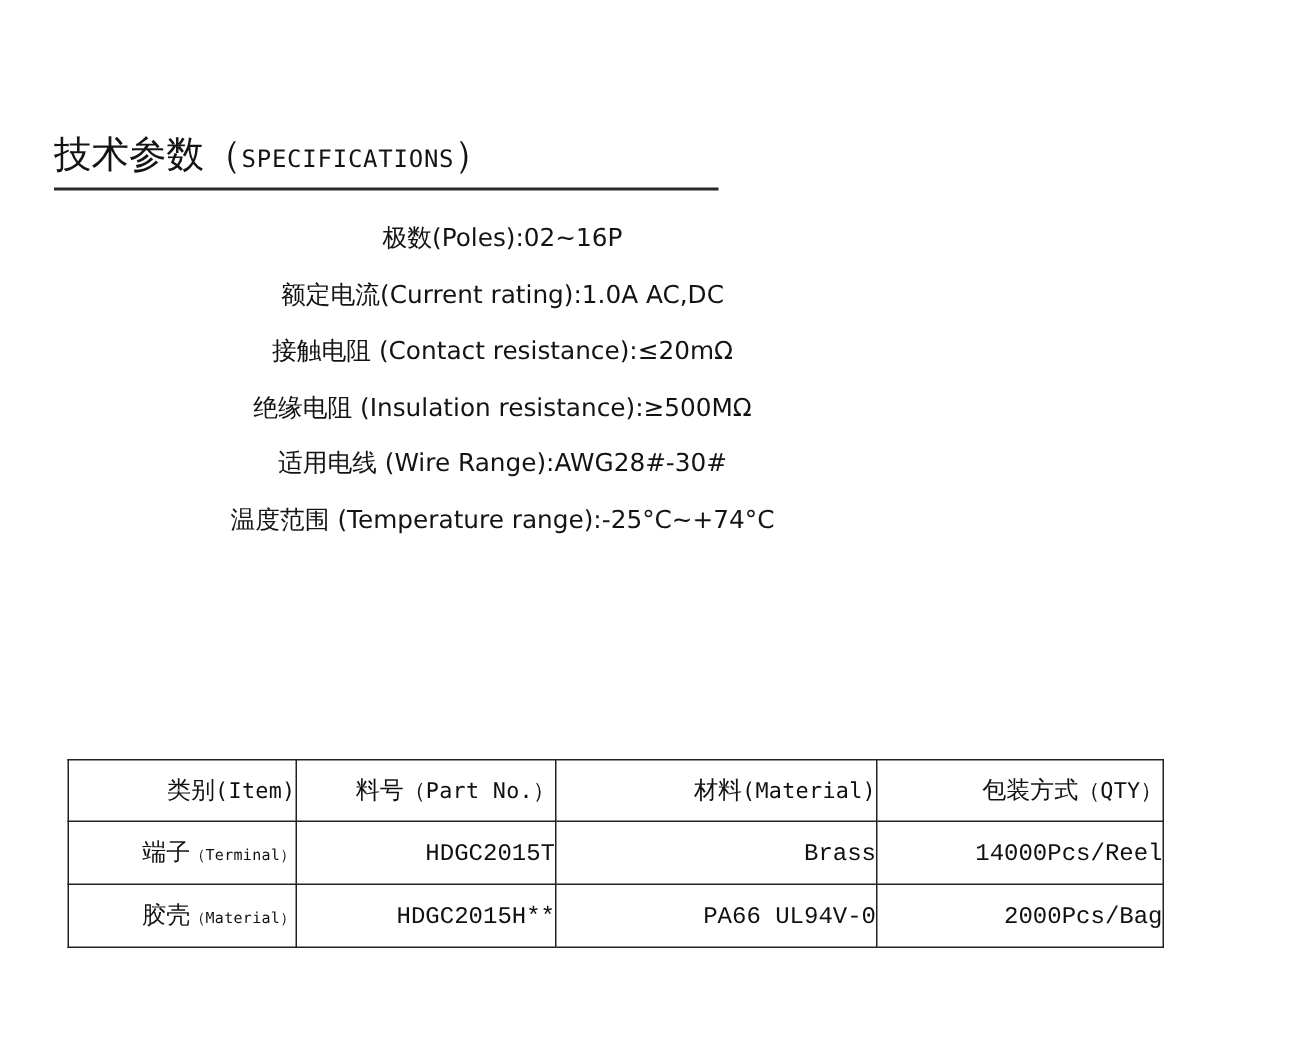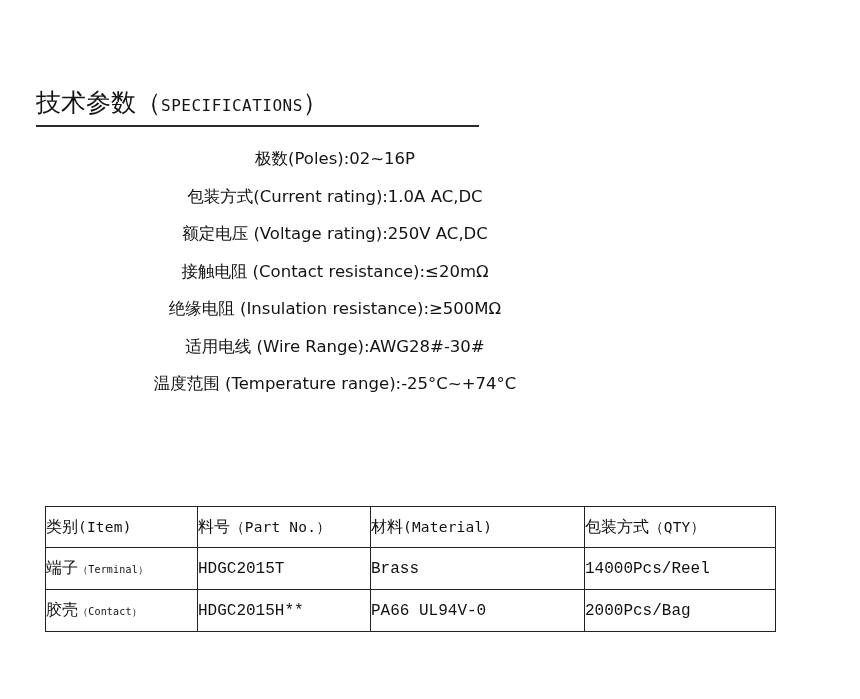--- a/index.html
+++ b/index.html
@@ -85,21 +85,21 @@
     width: 726px;
   }
   table.spec-table {
     border-collapse: collapse;
     width: 726px;
     table-layout: fixed;
     font-family: "DejaVu Sans", "Liberation Sans", sans-serif;
   }
   table.spec-table td {
     border: 1.6px solid #222222;
-    text-align: left;
+    text-align: right;
     vertical-align: middle;
     font-size: 16px;
     color: #111111;
     padding: 0;
     height: 39px;
     white-space: nowrap;
     overflow: hidden;
     margin-top: 38px;
   }
   table.spec-table tr.head-row td { height: 40px; }
@@ -130,22 +130,21 @@
 <body>
 
 <div id="page">
 
 
   <div class="section-heading"><span>技术参数（</span><span class="latin-part">SPECIFICATIONS</span><span>）</span></div>
   <div class="heading-rule"></div>
 
   <div class="spec-list">
     <div class="spec-line">极数(Poles):02~16P</div>
-    <div class="spec-line">包装方式(Current rating):1.0A AC,DC</div>
-    <div class="spec-line">额定电压 (Voltage rating):250V AC,DC</div>
+    <div class="spec-line">额定电流(Current rating):1.0A AC,DC</div>
     <div class="spec-line">接触电阻 (Contact resistance):≤20mΩ</div>
     <div class="spec-line">绝缘电阻 (Insulation resistance):≥500MΩ</div>
     <div class="spec-line">适用电线 (Wire Range):AWG28#-30#</div>
     <div class="spec-line">温度范围 (Temperature range):-25°C~+74°C</div>
   </div>
 
   <div class="spec-table-wrap">
     <table class="spec-table">
       <tbody>
         <tr class="head-row">
@@ -156,21 +155,21 @@
         </tr>
 
         <tr class="body-row">
           <td class="col-item cell-cjk-mono"><span>端子</span><span class="latin">（Terminal）</span></td>
           <td class="col-part cell-plain">HDGC2015T</td>
           <td class="col-mat cell-plain">Brass</td>
           <td class="col-qty cell-plain">14000Pcs/Reel</td>
         </tr>
 
         <tr class="body-row">
-          <td class="col-item cell-cjk-mono"><span>胶壳</span><span class="latin">（Contact）</span></td>
+          <td class="col-item cell-cjk-mono"><span>胶壳</span><span class="latin">（Material）</span></td>
           <td class="col-part cell-plain">HDGC2015H**</td>
           <td class="col-mat cell-plain">PA66  UL94V-0</td>
           <td class="col-qty cell-plain">2000Pcs/Bag</td>
         </tr>
       </tbody>
     </table>
   </div>
 
 </div>
 

